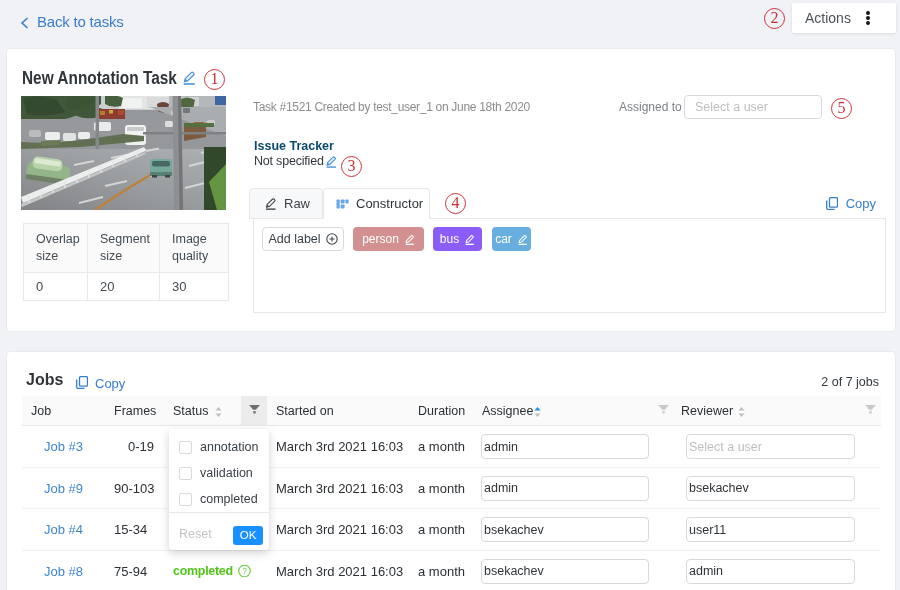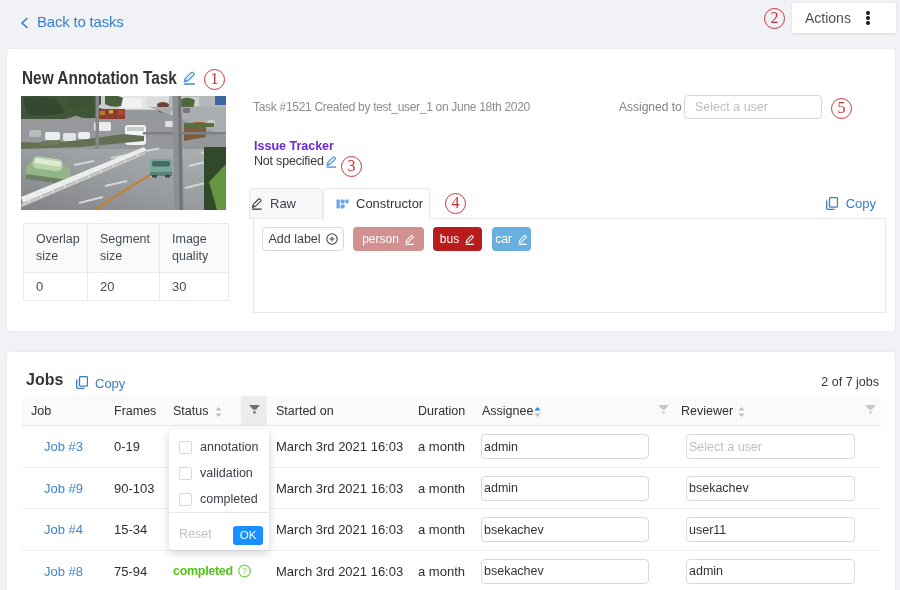--- a/index.html
+++ b/index.html
@@ -26,21 +26,21 @@
 #ptable td { border:1px solid #e9e9e9; font-size:12.5px; color:#434B53; padding-left:12px; vertical-align:middle; }
 #ptable tr.h td { background:#fafafa; height:49px; line-height:17px; }
 #ptable tr.v td { height:28px; font-size:13px; }
 .gtxt { font-size:12.5px; color:#8c8c8c; }
 .sel-input { position:absolute; border:1px solid #d9d9d9; border-radius:4px; background:#fff;
   font-size:12.5px; color:#30353a; padding-left:10px; display:flex; align-items:center; }
 .ph { color:#bfbfbf; }
 
 .tab { position:absolute; top:139px; height:31px; border:1px solid #e6e8ea; border-radius:4px 4px 0 0;
   display:flex; align-items:center; justify-content:flex-start; font-size:13px; }
-#tabraw { left:242px; width:74px; background:#f7f8f9; color:#3d4349; }
+#tabraw { left:242px; width:74px; padding-left:14px; background:#f7f8f9; color:#3d4349; }
 #tabcon { left:316px; width:107px; padding-left:12px; background:#fff; border-bottom:1px solid #fff; color:#2f353b; z-index:2; }
 #labelbox { position:absolute; left:246px; top:169px; width:633px; height:95px; border:1px solid #e6e8ea; }
 .chip { position:absolute; top:178px; height:24px; border-radius:4px; color:#fff; font-size:12px;
   display:flex; align-items:center; justify-content:center; gap:5px; }
 #addlabel { position:absolute; left:255px; top:178px; width:82px; height:24px; border:1px solid #d9d9d9;
   border-radius:4px; background:#fff; font-size:12.5px; color:#383f45; display:flex; align-items:center; justify-content:center; gap:5px; }
 
 #card2 { top:351px; height:246px; }
 #jobshdr { position:absolute; left:19px; top:19px; font-size:16px; font-weight:700; color:#30353a; }
 .thead { position:absolute; left:15px; top:44px; width:859px; height:30px; background:#fafafa;
@@ -214,21 +214,21 @@
   </tbody>
     </table>
 
   <div class="abs gtxt" style="left:246px; top:51px; font-size:12px; letter-spacing:-0.3px;">Task #1521 Created by test_user_1 on June 18th 2020</div>
   <div class="abs gtxt" style="left:612px; top:51px; font-size:12px; color:#7e8287;">Assigned to</div>
   <div class="sel-input" style="left:677px; top:46px; width:138px; height:24px;">
       <span class="ph">Select a user</span>
     </div>
   <div class="circ" style="left:824px; top:49px;">5</div>
 
-  <div class="abs" style="left:247px; top:90px; font-size:12.5px; font-weight:700; color:#6d28d9;">Issue Tracker</div>
+  <div class="abs" style="left:247px; top:90px; font-size:12.5px; font-weight:700; color:#0c4a6e;">Issue Tracker</div>
   <div class="abs" style="left:247px; top:105px; font-size:12.5px; letter-spacing:-0.2px; color:#33383e;">Not specified</div>
   <svg class="abs" style="left:318px; top:106px;" width="12" height="13" viewBox="0 0 14 15">
     <path d="M3.2 8.6 L9.5 2.3 a0.9 0.9 0 0 1 1.3 0 L11.9 3.4 a0.9 0.9 0 0 1 0 1.3 L5.6 11 L2.5 11.8 Z" fill="#eaf4fd" stroke="#4a90d9" stroke-width="1.3"></path>
     <path d="M3.1 8.7 L2.5 11.8 L5.6 11 Z" fill="#4a90d9"></path>
     <rect x="1.8" y="13.2" width="11" height="1.6" fill="#4a90d9"></rect>
   </svg>
   <div class="circ" style="left:334px; top:107px;">3</div>
 
   <div class="tab" id="tabraw">
     <svg width="13" height="13" viewBox="0 0 14 15">
@@ -263,21 +263,21 @@
         <circle cx="6" cy="6" r="5.2" fill="none" stroke="#41474d" stroke-width="1.1"></circle>
         <path d="M6 3.4 V8.6 M3.4 6 H8.6" stroke="#41474d" stroke-width="1.1"></path>
       </svg>
   </div>
   <div class="chip" style="left:346px; width:71px; background:#d29090;">person
     <svg width="11" height="11" viewBox="0 0 14 15">
         <path d="M3.2 8.6 L9.5 2.3 a0.9 0.9 0 0 1 1.3 0 L11.9 3.4 a0.9 0.9 0 0 1 0 1.3 L5.6 11 L2.5 11.8 Z" fill="none" stroke="#fff" stroke-width="1.4"></path>
         <rect x="1.8" y="13.2" width="11" height="1.8" fill="#fff"></rect>
       </svg>
   </div>
-  <div class="chip" style="left:426px; width:49px; background:#b91c1c;">bus
+  <div class="chip" style="left:426px; width:49px; background:#8b5cf6;">bus
     <svg width="11" height="11" viewBox="0 0 14 15">
         <path d="M3.2 8.6 L9.5 2.3 a0.9 0.9 0 0 1 1.3 0 L11.9 3.4 a0.9 0.9 0 0 1 0 1.3 L5.6 11 L2.5 11.8 Z" fill="none" stroke="#fff" stroke-width="1.4"></path>
         <rect x="1.8" y="13.2" width="11" height="1.8" fill="#fff"></rect>
       </svg>
   </div>
   <div class="chip" style="left:485px; width:39px; background:#68aede;">car
     <svg width="11" height="11" viewBox="0 0 14 15">
         <path d="M3.2 8.6 L9.5 2.3 a0.9 0.9 0 0 1 1.3 0 L11.9 3.4 a0.9 0.9 0 0 1 0 1.3 L5.6 11 L2.5 11.8 Z" fill="none" stroke="#fff" stroke-width="1.4"></path>
         <rect x="1.8" y="13.2" width="11" height="1.8" fill="#fff"></rect>
       </svg>
@@ -323,21 +323,21 @@
         <path d="M3.5 10 L0.4 6.4 H6.6 Z" fill="#bfbfbf"></path>
       </svg>
     <svg style="position:absolute; left:843px; top:9px;" width="11" height="11" viewBox="0 0 11 11">
         <path d="M0.2 0 H10.8 L6.9 4.8 H4.1 Z" fill="#c9c9c9"></path>
         <path d="M4.1 6.2 H6.9 L6.6 8.6 H4.4 Z" fill="#c9c9c9"></path>
       </svg>
   </div>
 
   <div class="trow" style="top:74px;">
     <span class="cell joblink" style="left:22px;">Job #3</span>
-    <span class="cell" style="left:92px;">0-19</span>
+    <span class="cell" style="left:106px;">0-19</span>
     <span class="cell" style="left:254px;">March 3rd 2021 16:03</span>
     <span class="cell" style="left:396px;">a month</span>
     <div class="rinput" style="left:459px; width:168px;">admin</div>
     <div class="rinput" style="left:664px; width:169px;">
         <span class="ph">Select a user</span>
       </div>
   </div>
   <div class="trow" style="top:115.5px;">
     <span class="cell joblink" style="left:22px;">Job #9</span>
     <span class="cell" style="left:92px;">90-103</span>

